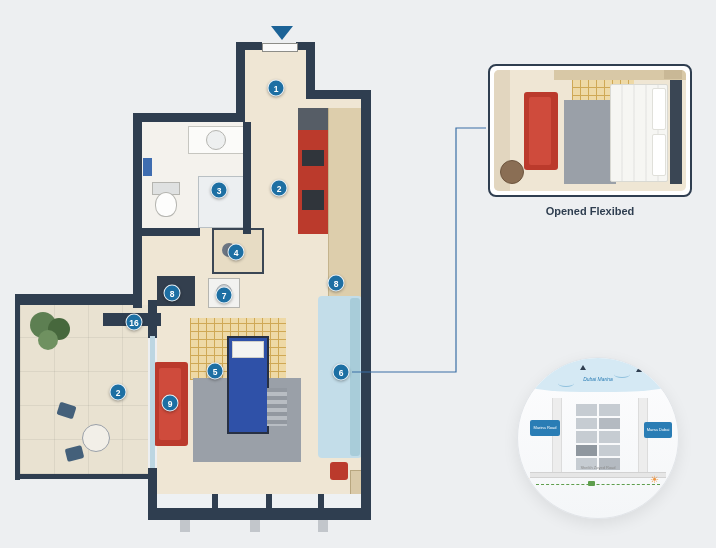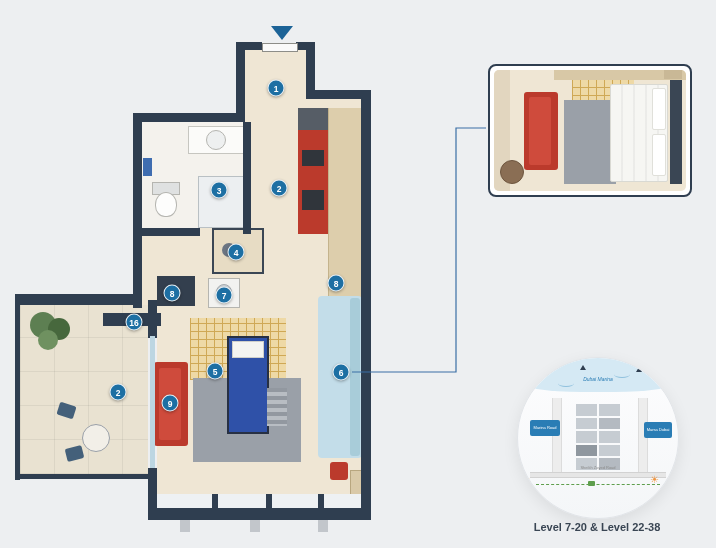--- a/index.html
+++ b/index.html
@@ -122,20 +122,21 @@
       <div class="abs" style="left:30px;top:22px;width:34px;height:78px;background:var(--c-red);border-radius:3px;"></div>
       <div class="abs" style="left:35px;top:27px;width:22px;height:68px;background:var(--c-red-light);border-radius:2px;"></div>
       <div class="abs" style="left:6px;top:90px;width:22px;height:22px;border-radius:50%;background:#8a6e54;border:1px solid #6e563f;"></div>
       <div class="abs" style="left:116px;top:14px;width:56px;height:96px;background:#f6f6f3;border:1px solid #d9d9d3;border-radius:2px;background-image:repeating-linear-gradient(90deg,transparent 0 10px,rgba(0,0,0,.045) 10px 12px);"></div>
       <div class="abs" style="left:158px;top:18px;width:12px;height:40px;background:#fff;border:1px solid #e0e0da;border-radius:2px;"></div>
       <div class="abs" style="left:158px;top:64px;width:12px;height:40px;background:#fff;border:1px solid #e0e0da;border-radius:2px;"></div>
       <div class="abs" style="left:176px;top:10px;width:12px;height:104px;background:#3a4654;"></div>
       <div class="abs" style="left:170px;top:0;width:18px;height:9px;background:#c9b896;"></div>
     </div>
   </div>
+  <div class="abs label" style="left:488px;top:205px;width:204px;font-size:11px;">Opened Flexibed</div>
 
   <div class="abs" style="left:517px;top:357px;width:160px;height:160px;border-radius:50%;overflow:hidden;background:linear-gradient(#fdfdfe,#f4f6f8);border:1px solid #e2e5e9;box-shadow:0 5px 16px rgba(0,0,0,.08);z-index:5;">
     <div class="abs" style="left:0;top:0;width:160px;height:34px;background:var(--c-water);border-radius:0 0 40% 40%/0 0 10px 10px;"></div>
     <div class="abs" style="left:40px;top:22px;width:16px;height:6px;border-bottom:1.5px solid #8fc0dd;border-radius:50%;"></div>
     <div class="abs" style="left:96px;top:13px;width:16px;height:6px;border-bottom:1.5px solid #8fc0dd;border-radius:50%;"></div>
     <div class="abs" style="left:62px;top:7px;width:0;height:0;border-left:3px solid transparent;border-right:3px solid transparent;border-bottom:5px solid #2f3e50;"></div>
     <div class="abs" style="left:118px;top:9px;width:0;height:0;border-left:3px solid transparent;border-right:3px solid transparent;border-bottom:5px solid #2f3e50;"></div>
     <div class="abs" style="left:0;top:18px;width:160px;text-align:center;font-size:5px;font-style:italic;color:var(--c-road-blue);">Dubai Marina</div>
     <div class="abs" style="left:132px;top:5px;font-size:11px;color:#2f3e50;transform:rotate(-20deg);">✈</div>
 
@@ -160,21 +161,20 @@
 
     <div class="tinytxt" style="left:0;top:107px;width:160px;font-size:4px;">Sheikh Zayed Road</div>
     <div class="abs" style="left:12px;top:114px;width:136px;height:4px;background:#e6e6e6;border-top:1px solid #d2d2d2;border-bottom:1px solid #d2d2d2;"></div>
     <div class="abs" style="left:18px;top:126px;width:124px;height:0;border-top:1.2px dashed var(--c-green);"></div>
     <div class="abs" style="left:70px;top:123px;width:7px;height:5px;background:var(--c-green);border-radius:1px;"></div>
 
     <div class="sun" style="left:-2px;top:12px;">☀</div>
     <div class="sun" style="left:4px;top:118px;">☀</div>
     <div class="sun" style="left:132px;top:116px;">☀</div>
   </div>
-  <div class="abs label" style="left:487px;top:521px;width:220px;font-size:11px;font-weight:600;color:#3a4654;">Level 7-20 &amp; Level 22-38</div>
 
   <div class="abs" style="left:0;top:0;width:716px;height:548px;z-index:8;pointer-events:none;">
       <div class="marker" style="left: 276px; top: 88px;">1</div>
       <div class="marker" style="left: 279px; top: 188px;">2</div>
       <div class="marker" style="left: 219px; top: 190px;">3</div>
       <div class="marker" style="left: 236px; top: 252px;">4</div>
       <div class="marker" style="left: 224px; top: 295px;">7</div>
       <div class="marker" style="left: 172px; top: 293px;">8</div>
       <div class="marker" style="left: 336px; top: 283px;">8</div>
       <div class="marker" style="left: 134px; top: 322px;">16</div>

